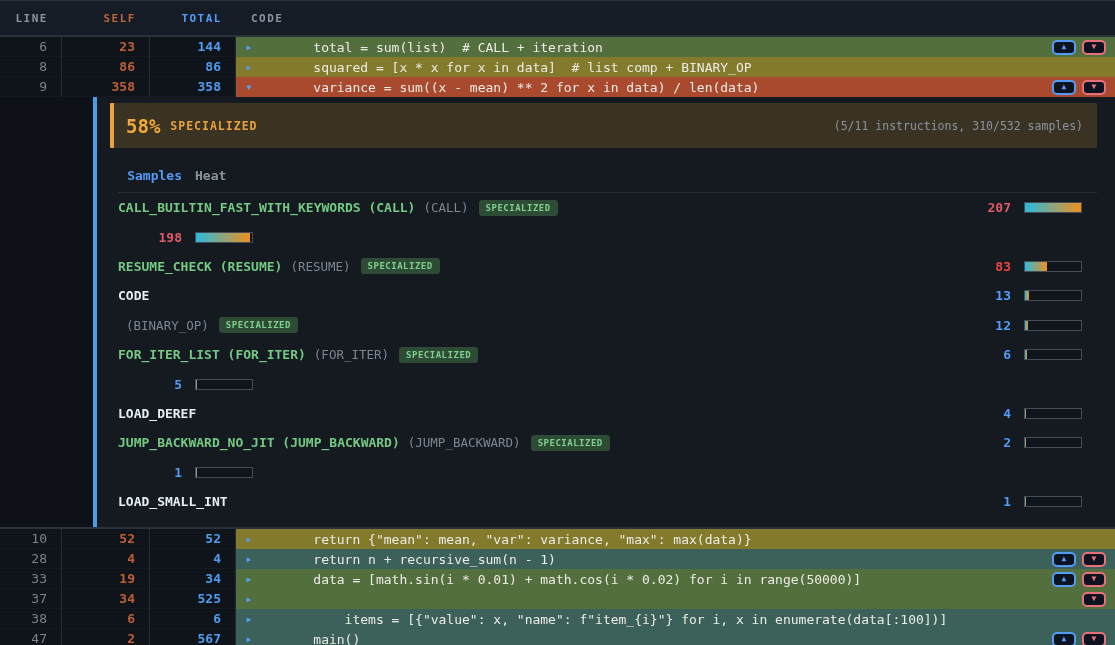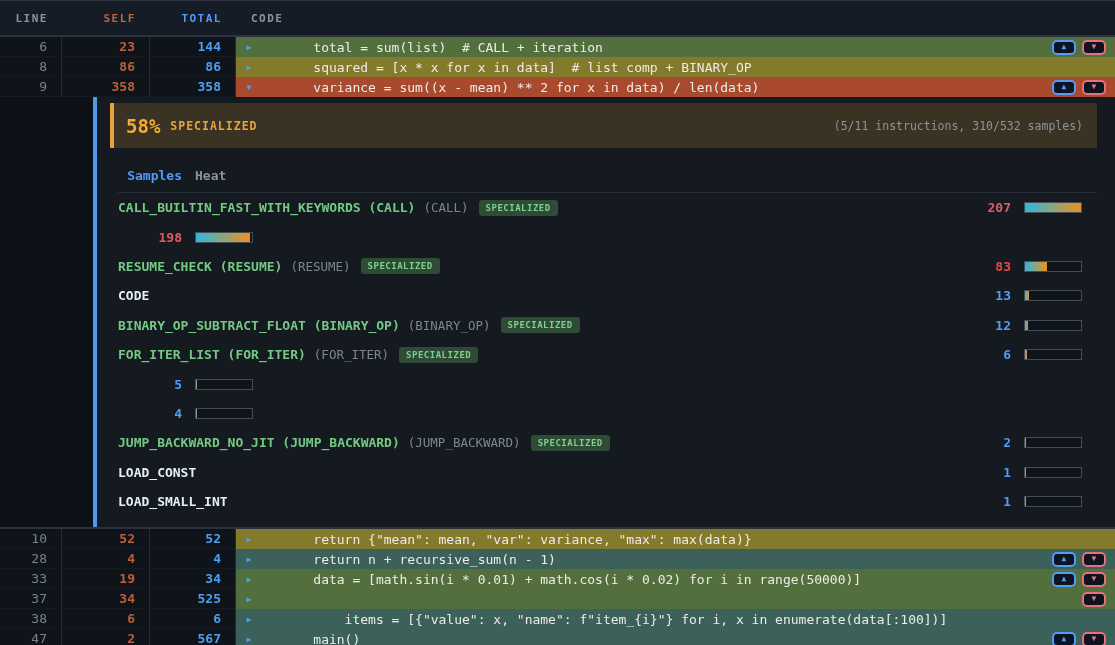--- a/index.html
+++ b/index.html
@@ -189,21 +189,20 @@
               <div class="i-name">
                 <span class="nm-white">CODE</span>
               </div>
               <div class="i-samples" style="color: rgb(84, 155, 245);">13</div>
               <div class="i-heat">
                 <div class="heat-fill" style="width: 6.28019%; background: linear-gradient(90deg, rgb(41, 186, 222), rgb(240, 144, 29));"></div>
               </div>
             </div>
             <div class="instr-row">
               <div class="i-name">
-                <span class="nm-green">BINARY_OP_SUBTRACT_FLOAT (BINARY_OP)</span>
                 <span class="nm-base">(BINARY_OP)</span>
                 <span class="badge">SPECIALIZED</span>
               </div>
               <div class="i-samples" style="color: rgb(84, 155, 245);">12</div>
               <div class="i-heat">
                 <div class="heat-fill" style="width: 5.7971%; background: linear-gradient(90deg, rgb(41, 186, 222), rgb(240, 144, 29));"></div>
               </div>
             </div>
             <div class="instr-row">
               <div class="i-name">
@@ -216,40 +215,40 @@
                 <div class="heat-fill" style="width: 2.89855%; background: linear-gradient(90deg, rgb(41, 186, 222), rgb(240, 144, 29));"></div>
               </div>
             </div>
             <div class="instr-row">
               <div class="i-samples" style="color: rgb(84, 155, 245);">5</div>
               <div class="i-heat">
                 <div class="heat-fill" style="width: 2.41546%; background: linear-gradient(90deg, rgb(41, 186, 222), rgb(240, 144, 29));"></div>
               </div>
             </div>
             <div class="instr-row">
+              <div class="i-name">
+                <span class="nm-white">LOAD_DEREF</span>
+              </div>
               <div class="i-samples" style="color: rgb(84, 155, 245);">4</div>
               <div class="i-heat">
                 <div class="heat-fill" style="width: 2%; background: linear-gradient(90deg, rgb(41, 186, 222), rgb(240, 144, 29));"></div>
               </div>
             </div>
             <div class="instr-row">
               <div class="i-name">
                 <span class="nm-green">JUMP_BACKWARD_NO_JIT (JUMP_BACKWARD)</span>
                 <span class="nm-base">(JUMP_BACKWARD)</span>
                 <span class="badge">SPECIALIZED</span>
               </div>
               <div class="i-samples" style="color: rgb(84, 155, 245);">2</div>
               <div class="i-heat">
                 <div class="heat-fill" style="width: 2%; background: linear-gradient(90deg, rgb(41, 186, 222), rgb(240, 144, 29));"></div>
               </div>
             </div>
             <div class="instr-row">
-              <div class="i-name">
-                <span class="nm-white">LOAD_CONST</span>
-              </div>
               <div class="i-samples" style="color: rgb(84, 155, 245);">1</div>
               <div class="i-heat">
                 <div class="heat-fill" style="width: 2%; background: linear-gradient(90deg, rgb(41, 186, 222), rgb(240, 144, 29));"></div>
               </div>
             </div>
             <div class="instr-row">
               <div class="i-name">
                 <span class="nm-white">LOAD_SMALL_INT</span>
               </div>
               <div class="i-samples" style="color: rgb(84, 155, 245);">1</div>

